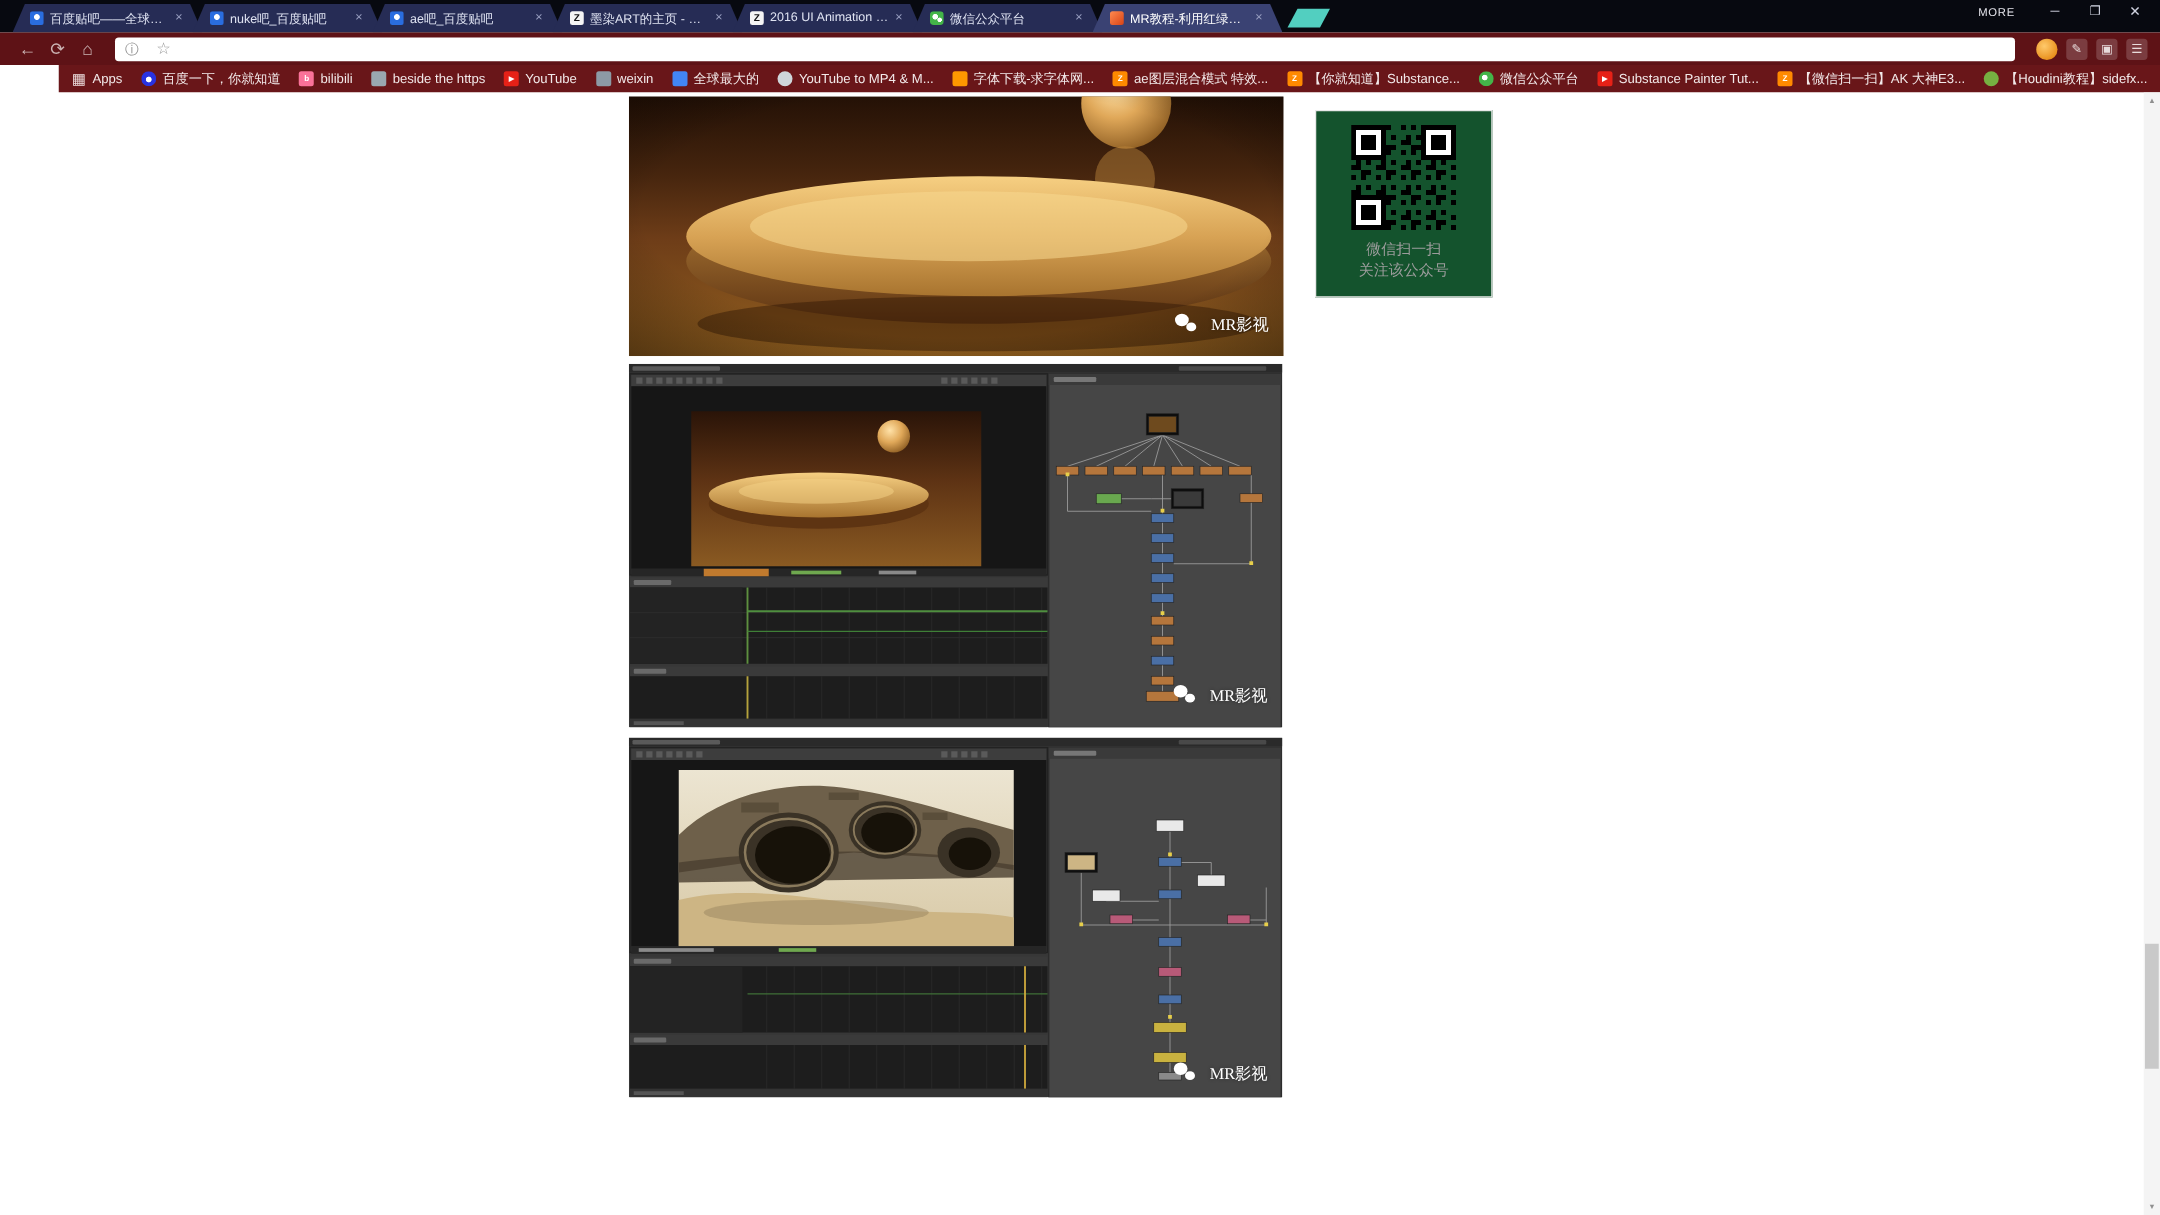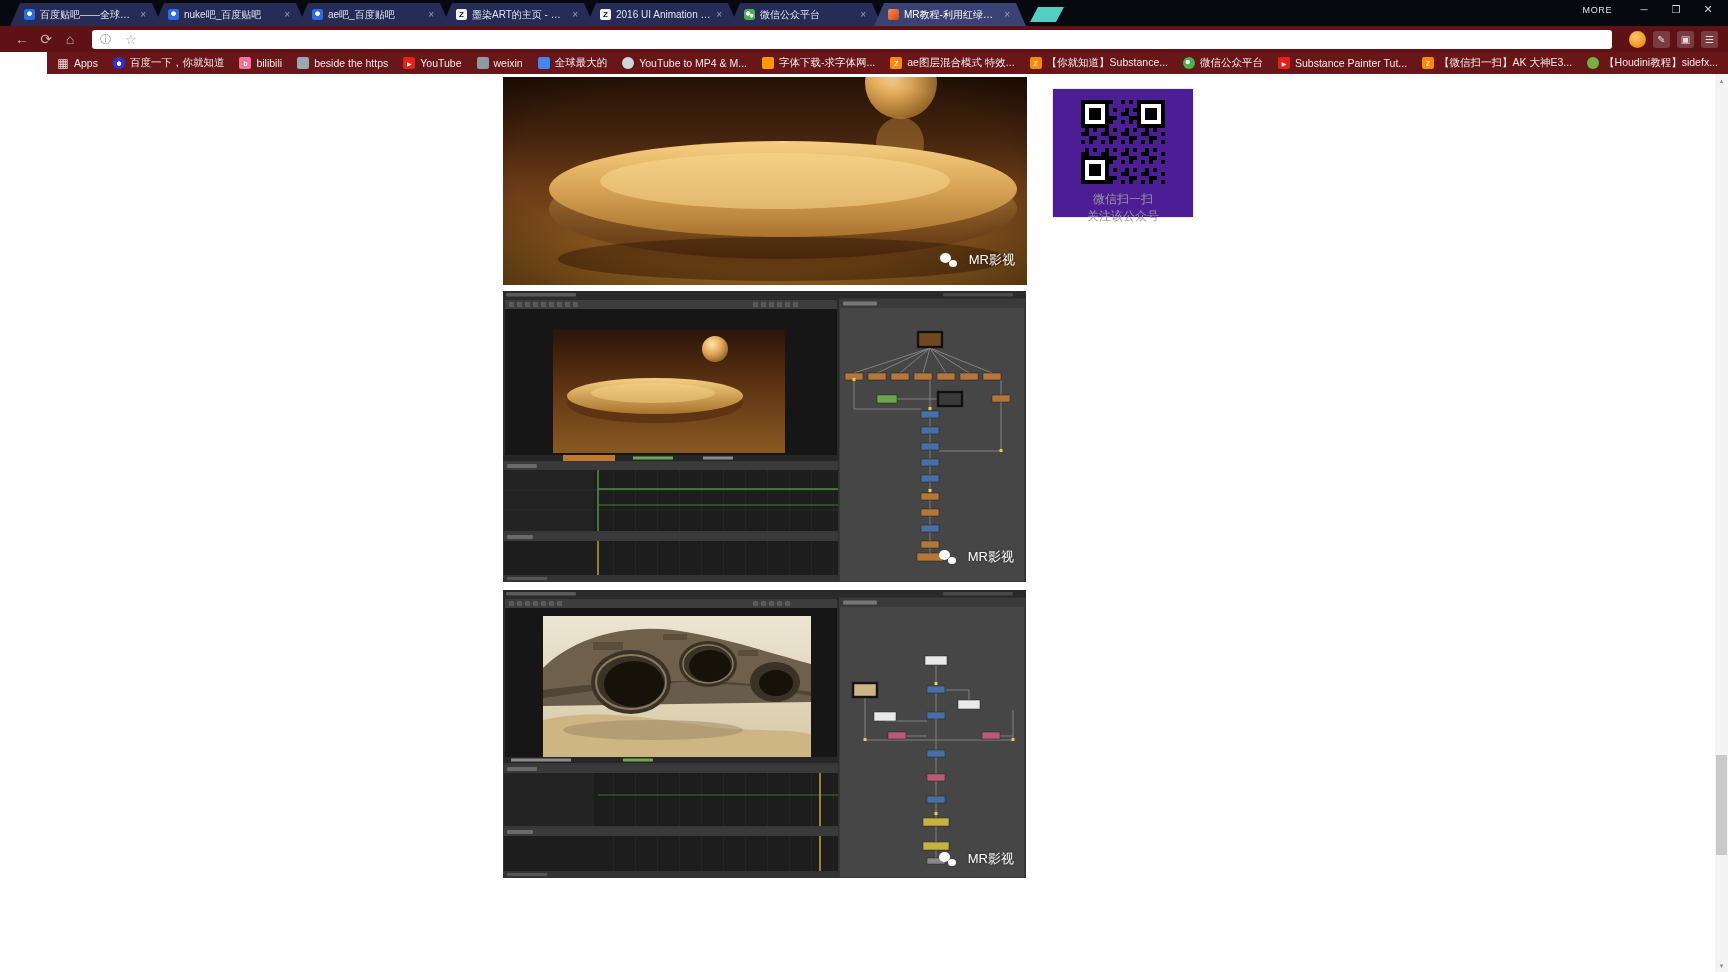--- a/index.html
+++ b/index.html
@@ -61,27 +61,27 @@
   .bi-wechat{background:radial-gradient(circle at 40% 42%,#fff 0 2px,rgba(255,255,255,0) 2.5px),#44b549;border-radius:50%;}
   .bi-houdini{background:#76b041;border-radius:50%;}
 
   
   .content{position:absolute;top:74px;left:0;right:0;bottom:0;background:#fff;}
   .article-img{position:absolute;overflow:hidden;}
   .img1{left:503px;top:3px;width:524px;height:208px;}
   .img2{left:503px;top:217px;width:523px;height:291px;}
   .img3{left:503px;top:516px;width:523px;height:288px;}
   .article-img svg{display:block;width:100%;height:100%;}
-  .watermark{position:absolute;right:12px;bottom:16px;display:flex;align-items:center;gap:11px;color:#fff;font-size:13px;text-shadow:0 0 3px rgba(0,0,0,.45);}
+  .watermark{position:absolute;right:12px;bottom:16px;display:flex;align-items:flex-start;gap:11px;color:#fff;font-size:13px;text-shadow:0 0 3px rgba(0,0,0,.45);font-family:Liberation Serif, serif;}
   .img3 .watermark{bottom:10px;}
   .wm-icon{position:relative;width:18px;height:14px;}
   .wm-icon::before{content:"";position:absolute;left:0;top:0;width:11px;height:10px;background:#fff;border-radius:50%;}
   .wm-icon::after{content:"";position:absolute;right:1px;bottom:0;width:8px;height:7px;background:#fff;border-radius:50%;}
 
-  .qr-box{position:absolute;left:1052px;top:14px;width:142px;height:130px;background:#4c1d95;border:1px solid #e9e9e9;text-align:center;}
+  .qr-box{position:absolute;left:1052px;top:14px;width:142px;height:150px;background:#14532d;border:1px solid #e9e9e9;text-align:center;}
   .qr{width:84px;height:84px;margin:11px auto 7px;}
   .qr-cap{font-size:12px;color:#9c9c9c;line-height:17px;}
 
   .scrollbar{position:absolute;right:0;top:0;width:13px;height:898px;background:#f4f4f4;}
   .sb-arrow{position:absolute;left:0;width:13px;height:13px;display:flex;align-items:center;justify-content:center;font-size:6px;color:#8f8f8f;}
   .sb-arrow.up{top:0;}
   .sb-arrow.down{bottom:0;}
   .sb-thumb{position:absolute;left:1px;width:11px;top:681px;height:100px;background:#c9c9c9;}
 </style>
 </head>

